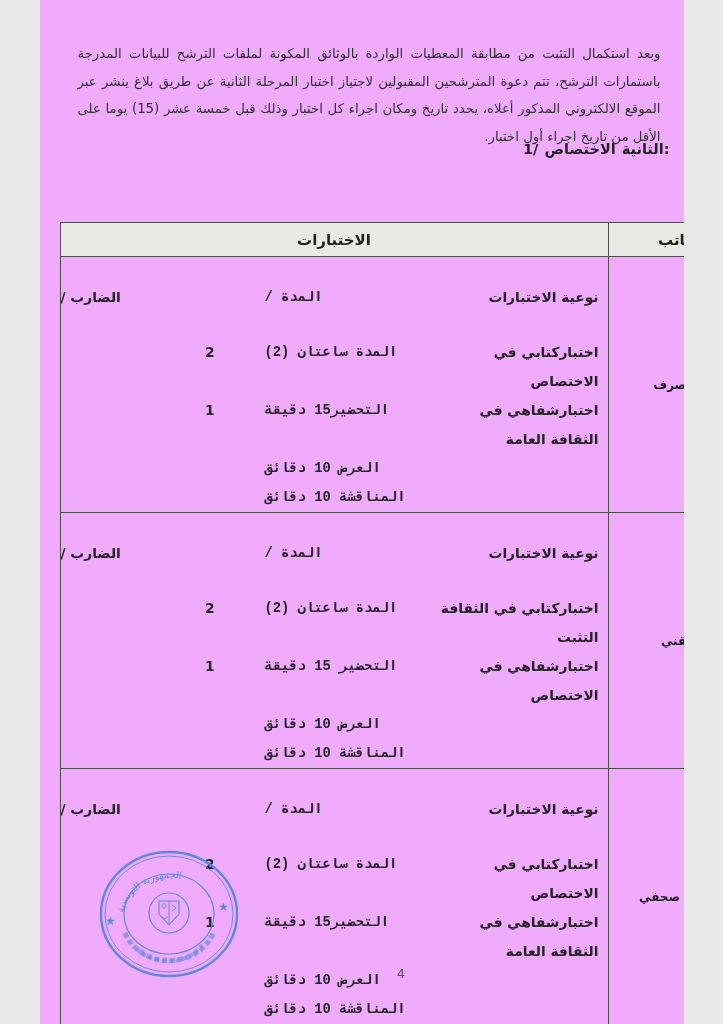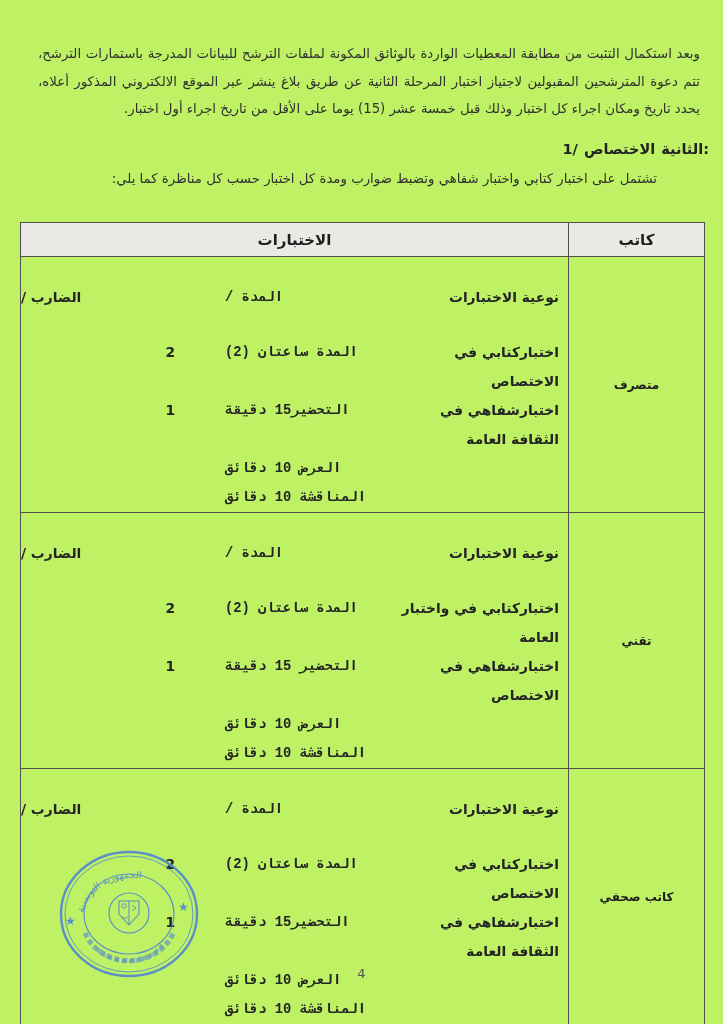--- a/index.html
+++ b/index.html
@@ -1,18 +1,18 @@
 <!DOCTYPE html>
 <html lang="ar"><head>
 <meta charset="utf-8">
 <style>
   html,body{margin:0;padding:0;background:#e9e9e9;}
   .page{
-    position:relative;width:723px;height:1024px;margin:0 auto;
-    background:#bef264;overflow:hidden;
+    position:relative;width:644px;height:1024px;margin:0 auto;
+    background:#f0abfc;overflow:hidden;
     font-family:"DejaVu Sans", sans-serif;
     color:#2a2a2a;
   }
   
   .intro{
     position:absolute;top:40px;right:23px;left:38px;margin:0;
     direction:rtl;text-align:justify;
     font-size:13.3px;line-height:27.5px;color:#303030;
   }
   
@@ -65,21 +65,20 @@
 <div class="page">
 
   <p class="intro">وبعد استكمال التثبت من مطابقة المعطيات الواردة بالوثائق المكونة لملفات الترشح للبيانات المدرجة باستمارات الترشح، تتم دعوة المترشحين المقبولين لاجتياز اختبار المرحلة الثانية عن طريق بلاغ ينشر عبر الموقع الالكتروني المذكور أعلاه، يحدد تاريخ ومكان اجراء كل اختبار وذلك قبل خمسة عشر (15) يوما على الأقل من تاريخ اجراء أول اختبار.</p>
 
   <div class="heading">
     <span>1/</span>
     <span>الاختصاص</span>
     <span>الثانية:</span>
   </div>
 
-  <p class="subtitle">تشتمل على اختبار كتابي واختبار شفاهي وتضبط ضوارب ومدة كل اختبار حسب كل مناظرة كما يلي:</p>
 
   <table class="tests">
     <colgroup>
         <col class="plan-col">
         <col class="tests-col">
       </colgroup>
     <tbody>
         <tr>
       <th>كاتب</th>
       <th>الاختبارات</th>
@@ -123,21 +122,21 @@
       <td class="plan-cell">تقني</td>
       <td class="tests-cell">
         <div class="tcell">
           <div class="tline">
             <span class="nm">نوعية الاختبارات</span>
             <span class="du ltr">/ المدة</span>
             <span class="cf ltr">/ الضارب</span>
           </div>
           <div class="gap"></div>
           <div class="tline">
-            <span class="nm">اختباركتابي في واختبار العامة</span>
+            <span class="nm">اختباركتابي في الثقافة التثبت</span>
             <span class="du">المدة ساعتان (2)</span>
             <span class="cf">2</span>
           </div>
           <div class="tline">
             <span class="nm">اختبارشفاهي في الاختصاص</span>
             <span class="du">التحضير 15 دقيقة</span>
             <span class="cf">1</span>
           </div>
           <div class="tline">
             <span class="nm"></span>

